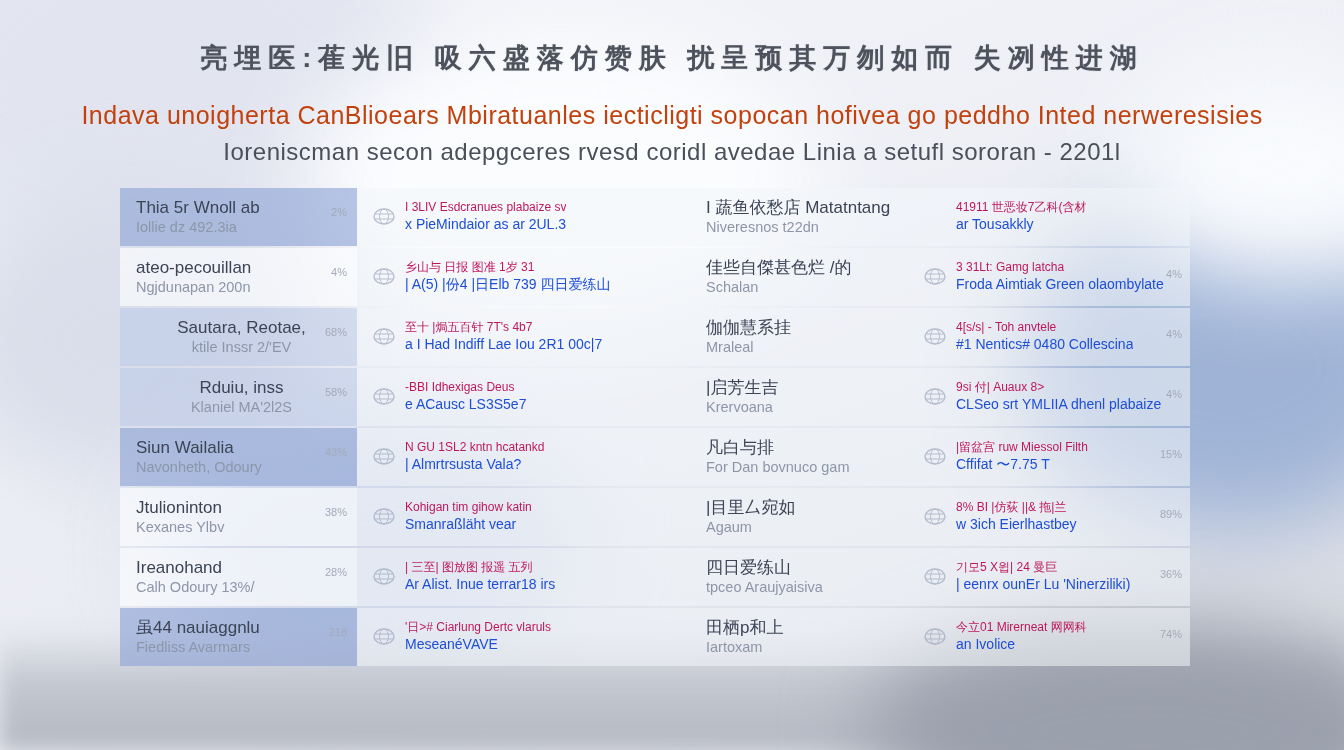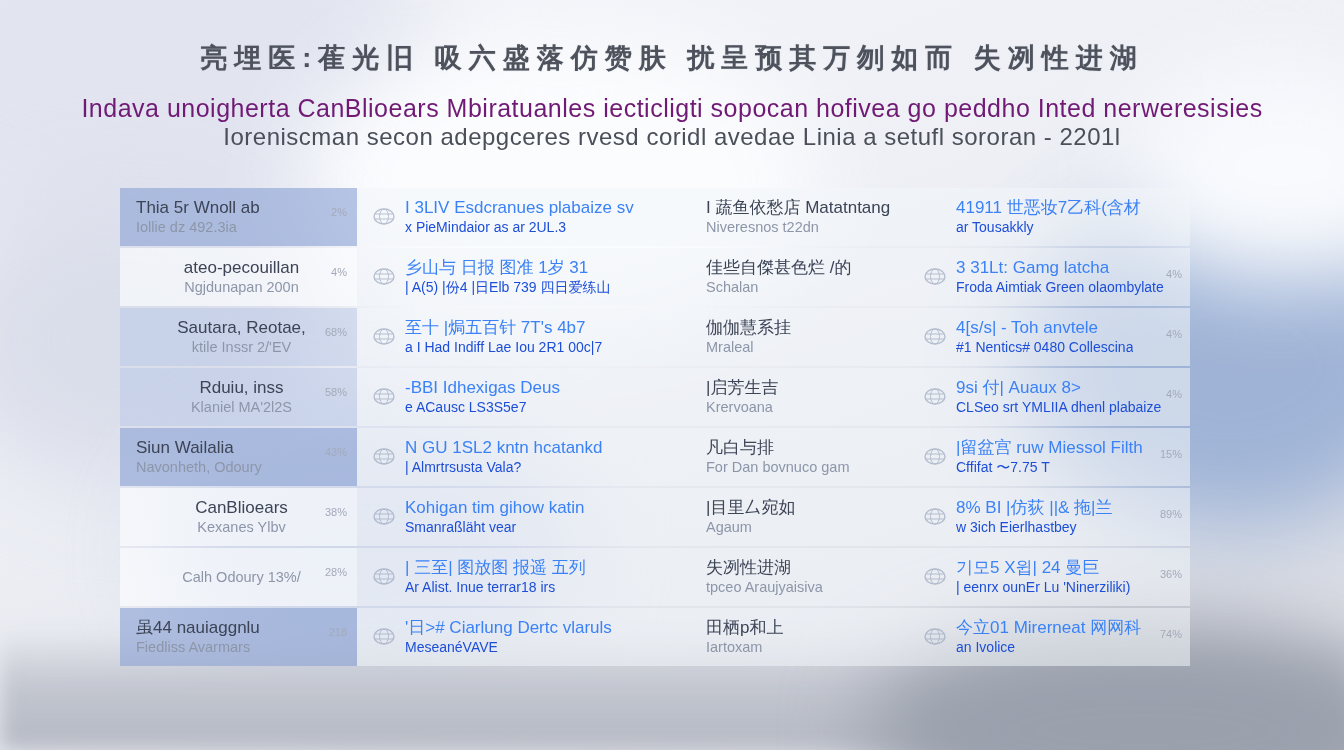--- a/index.html
+++ b/index.html
@@ -19,39 +19,39 @@
   .bottom-band{position:absolute;left:0;right:0;bottom:0;height:120px;
     background:linear-gradient(180deg,rgba(195,199,208,0) 0%,#c3c7d0 45%,#b4b8c2 100%);
     filter:blur(10px);pointer-events:none;}
   .bottom-corner{position:absolute;right:-80px;bottom:-90px;width:560px;height:220px;
     background:#9aa0ac;border-radius:50%;filter:blur(40px);pointer-events:none;}
 
   
   .titles{position:absolute;left:0;top:40px;width:1344px;text-align:center;z-index:3;}
   .title-cjk{font-size:27px;font-weight:700;color:#4d525c;letter-spacing:7px;
     text-shadow:0 0 1px rgba(70,75,85,.35);}
-  .title-lat1{margin-top:18px;font-size:25px;color:#701a75;letter-spacing:.5px;}
-  .title-lat2{font-size:24px;color:#4a4f59;letter-spacing:.5px;}
+  .title-lat1{margin-top:25px;font-size:25px;color:#c2410c;letter-spacing:.5px;}
+  .title-lat2{margin-top:8px;font-size:24px;color:#4a4f59;letter-spacing:.5px;}
 
   
   .table{position:absolute;left:120px;top:188px;width:1070px;z-index:3;}
   .row{display:grid;grid-template-columns:237px 333px 218px 282px;
     height:58px;margin-bottom:2px;}
   .cell{position:relative;display:flex;flex-direction:column;justify-content:center;
     padding:4px 10px 4px 16px;box-sizing:border-box;background:rgba(248,250,253,.62);}
   .cell.desc{background:rgba(242,245,250,.55);}
   .name-cell.tint-strong{background:rgba(141,163,213,.62);}
   .name-cell.tint-pale{background:rgba(176,192,228,.42);align-items:center;}
-  .name-cell.tint-light{background:rgba(252,253,255,.66);align-items:center;}
+  .name-cell.tint-light{background:rgba(252,253,255,.66);}
   .nm1{font-size:17px;color:#3c4456;line-height:1.25;white-space:nowrap;overflow:hidden;}
   .nm2{font-size:14.5px;color:#8d96a9;line-height:1.3;white-space:nowrap;overflow:hidden;}
   .val{position:absolute;right:10px;top:18px;font-size:11px;color:#a3aab9;}
   .desc-inner{display:flex;align-items:center;gap:10px;}
   .dtext{min-width:0;}
-  .d1{font-size:17px;color:#3b82f6;line-height:1.25;white-space:nowrap;overflow:hidden;}
+  .d1{font-size:12px;color:#be185d;line-height:1.25;white-space:nowrap;overflow:hidden;}
   .d2{font-size:14px;color:#1d4ed8;line-height:1.35;white-space:nowrap;overflow:hidden;}
   .gicon{flex:0 0 auto;width:22px;height:17px;opacity:.65;}
   .trail{position:absolute;right:8px;top:20px;font-size:11px;color:#a3aab9;}
   .hidden{visibility:hidden;}
 </style>
 </head>
 <body>
 
 <div class="blob b1"></div>
 <div class="blob b2"></div>
@@ -295,21 +295,21 @@
         </div>
       </div>
       <div class="trail">15%</div>
     </div>
 
   </div>
 
   <div class="row">
 
     <div class="cell name-cell tint-light">
-      <div class="nm1">CanBlioears</div>
+      <div class="nm1">Jtulioninton</div>
       <div class="nm2">Kexanes Ylbv</div>
       <div class="val">38%</div>
     </div>
 
     <div class="cell desc">
       <div class="desc-inner">
         <svg class="gicon a-icon" viewBox="0 0 22 17">
           <ellipse cx="11" cy="8.5" rx="10" ry="7.5" fill="none" stroke="#97a3ba" stroke-width="1.4"></ellipse>
           <line x1="2" y1="6" x2="20" y2="6" stroke="#97a3ba" stroke-width="1"></line>
           <line x1="2" y1="11" x2="20" y2="11" stroke="#97a3ba" stroke-width="1"></line>
@@ -341,41 +341,42 @@
         </div>
       </div>
       <div class="trail">89%</div>
     </div>
 
   </div>
 
   <div class="row">
 
     <div class="cell name-cell tint-light">
+      <div class="nm1">Ireanohand</div>
       <div class="nm2">Calh Odoury  13%/</div>
       <div class="val">28%</div>
     </div>
 
     <div class="cell desc">
       <div class="desc-inner">
         <svg class="gicon a-icon" viewBox="0 0 22 17">
           <ellipse cx="11" cy="8.5" rx="10" ry="7.5" fill="none" stroke="#97a3ba" stroke-width="1.4"></ellipse>
           <line x1="2" y1="6" x2="20" y2="6" stroke="#97a3ba" stroke-width="1"></line>
           <line x1="2" y1="11" x2="20" y2="11" stroke="#97a3ba" stroke-width="1"></line>
           <ellipse cx="11" cy="8.5" rx="4.5" ry="7.5" fill="none" stroke="#97a3ba" stroke-width="1"></ellipse>
         </svg>
         <div class="dtext">
           <div class="d1">| 三至| 图放图 报遥 五列</div>
           <div class="d2">Ar Alist. Inue terrar18 irs</div>
         </div>
       </div>
     </div>
 
     <div class="cell desc">
-      <div class="nm1">失冽性进湖</div>
+      <div class="nm1">四日爱练山</div>
       <div class="nm2">tpceo Araujyaisiva</div>
     </div>
 
     <div class="cell desc">
       <div class="desc-inner">
         <svg class="gicon b-icon" viewBox="0 0 22 17">
           <ellipse cx="11" cy="8.5" rx="10" ry="7.5" fill="none" stroke="#97a3ba" stroke-width="1.4"></ellipse>
           <line x1="2" y1="6" x2="20" y2="6" stroke="#97a3ba" stroke-width="1"></line>
           <line x1="2" y1="11" x2="20" y2="11" stroke="#97a3ba" stroke-width="1"></line>
           <ellipse cx="11" cy="8.5" rx="4.5" ry="7.5" fill="none" stroke="#97a3ba" stroke-width="1"></ellipse>

